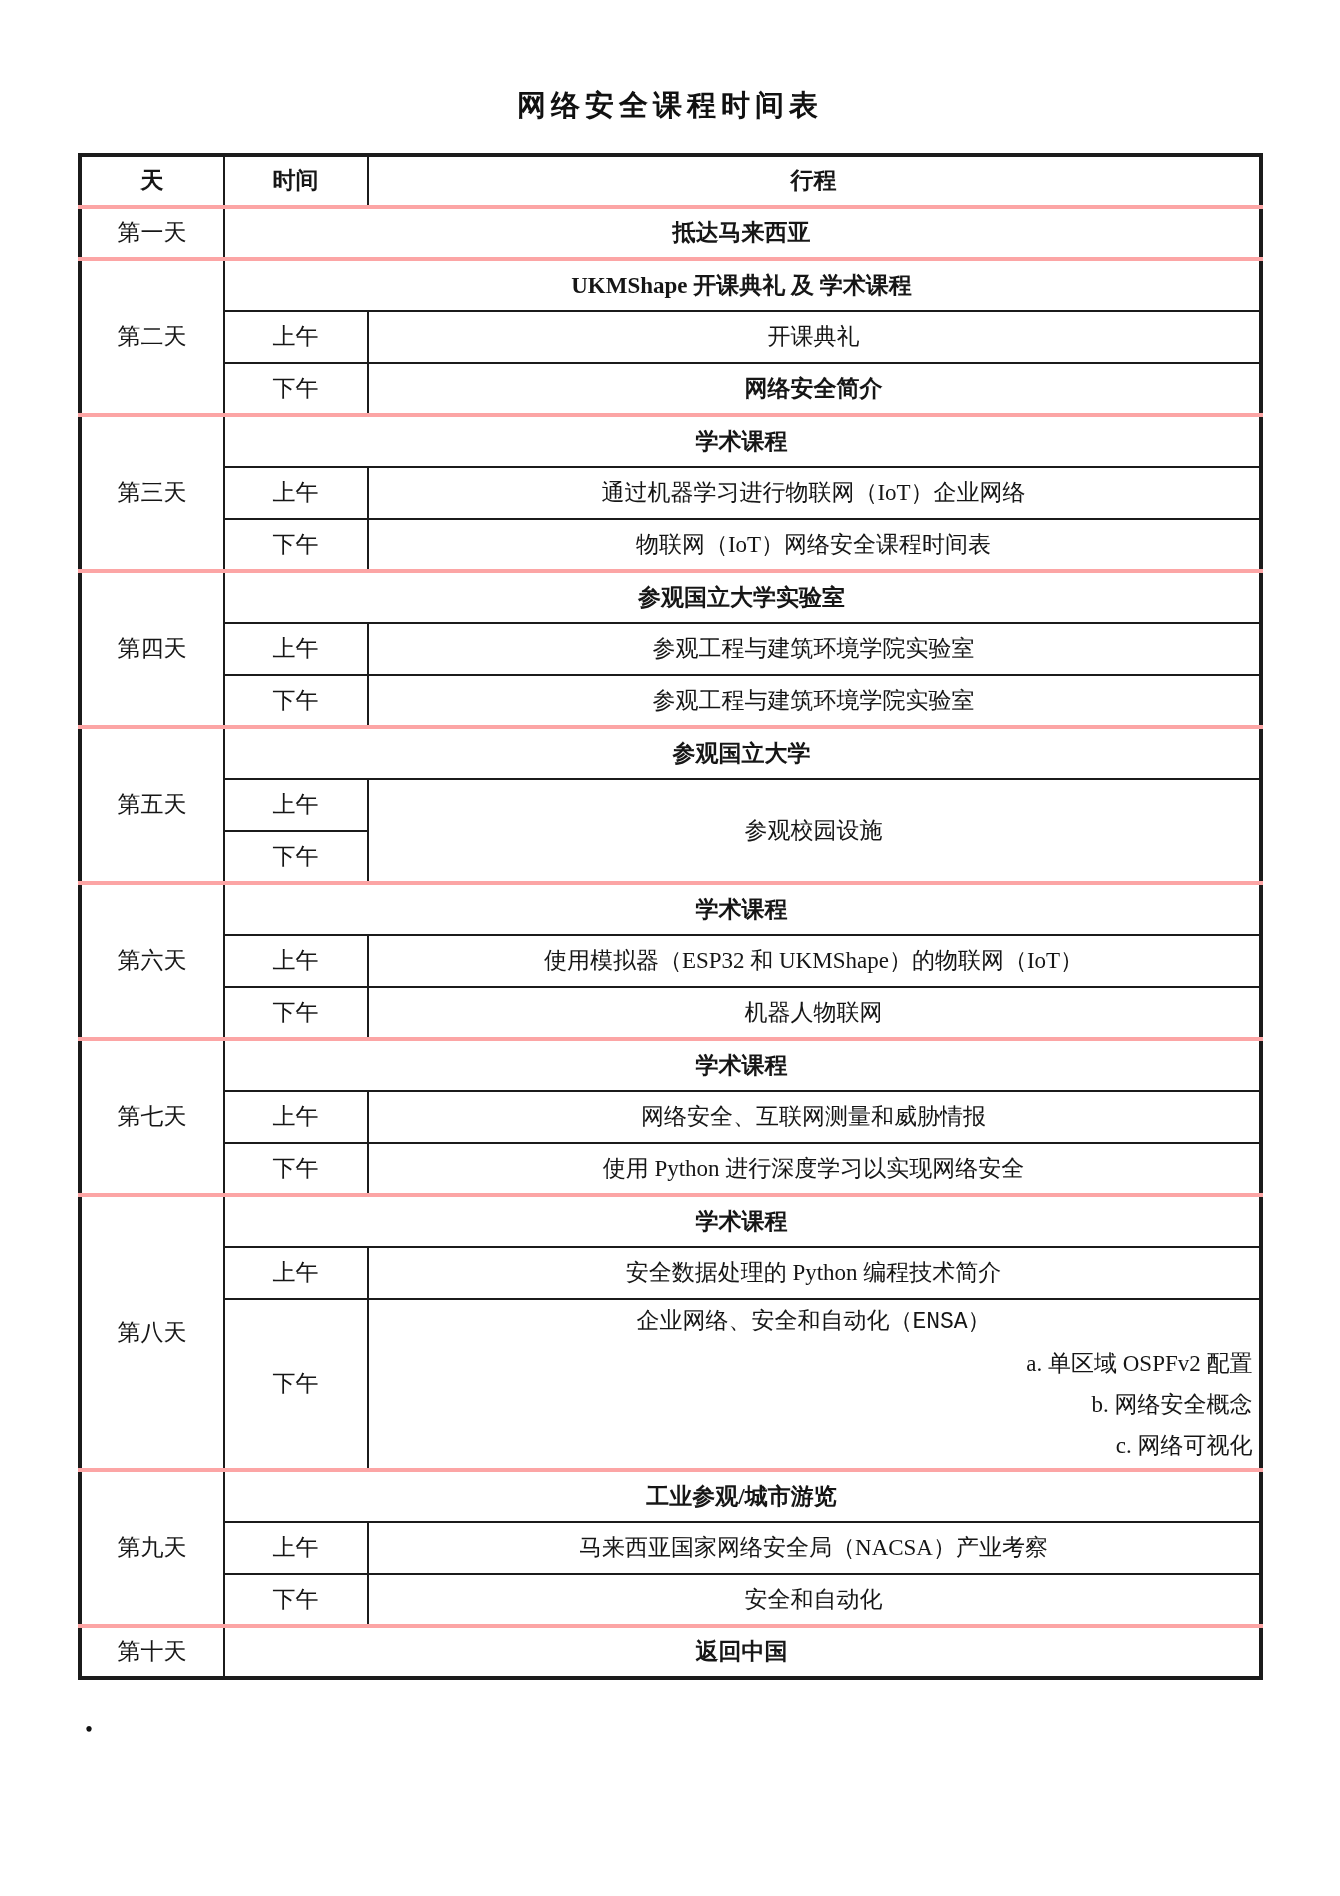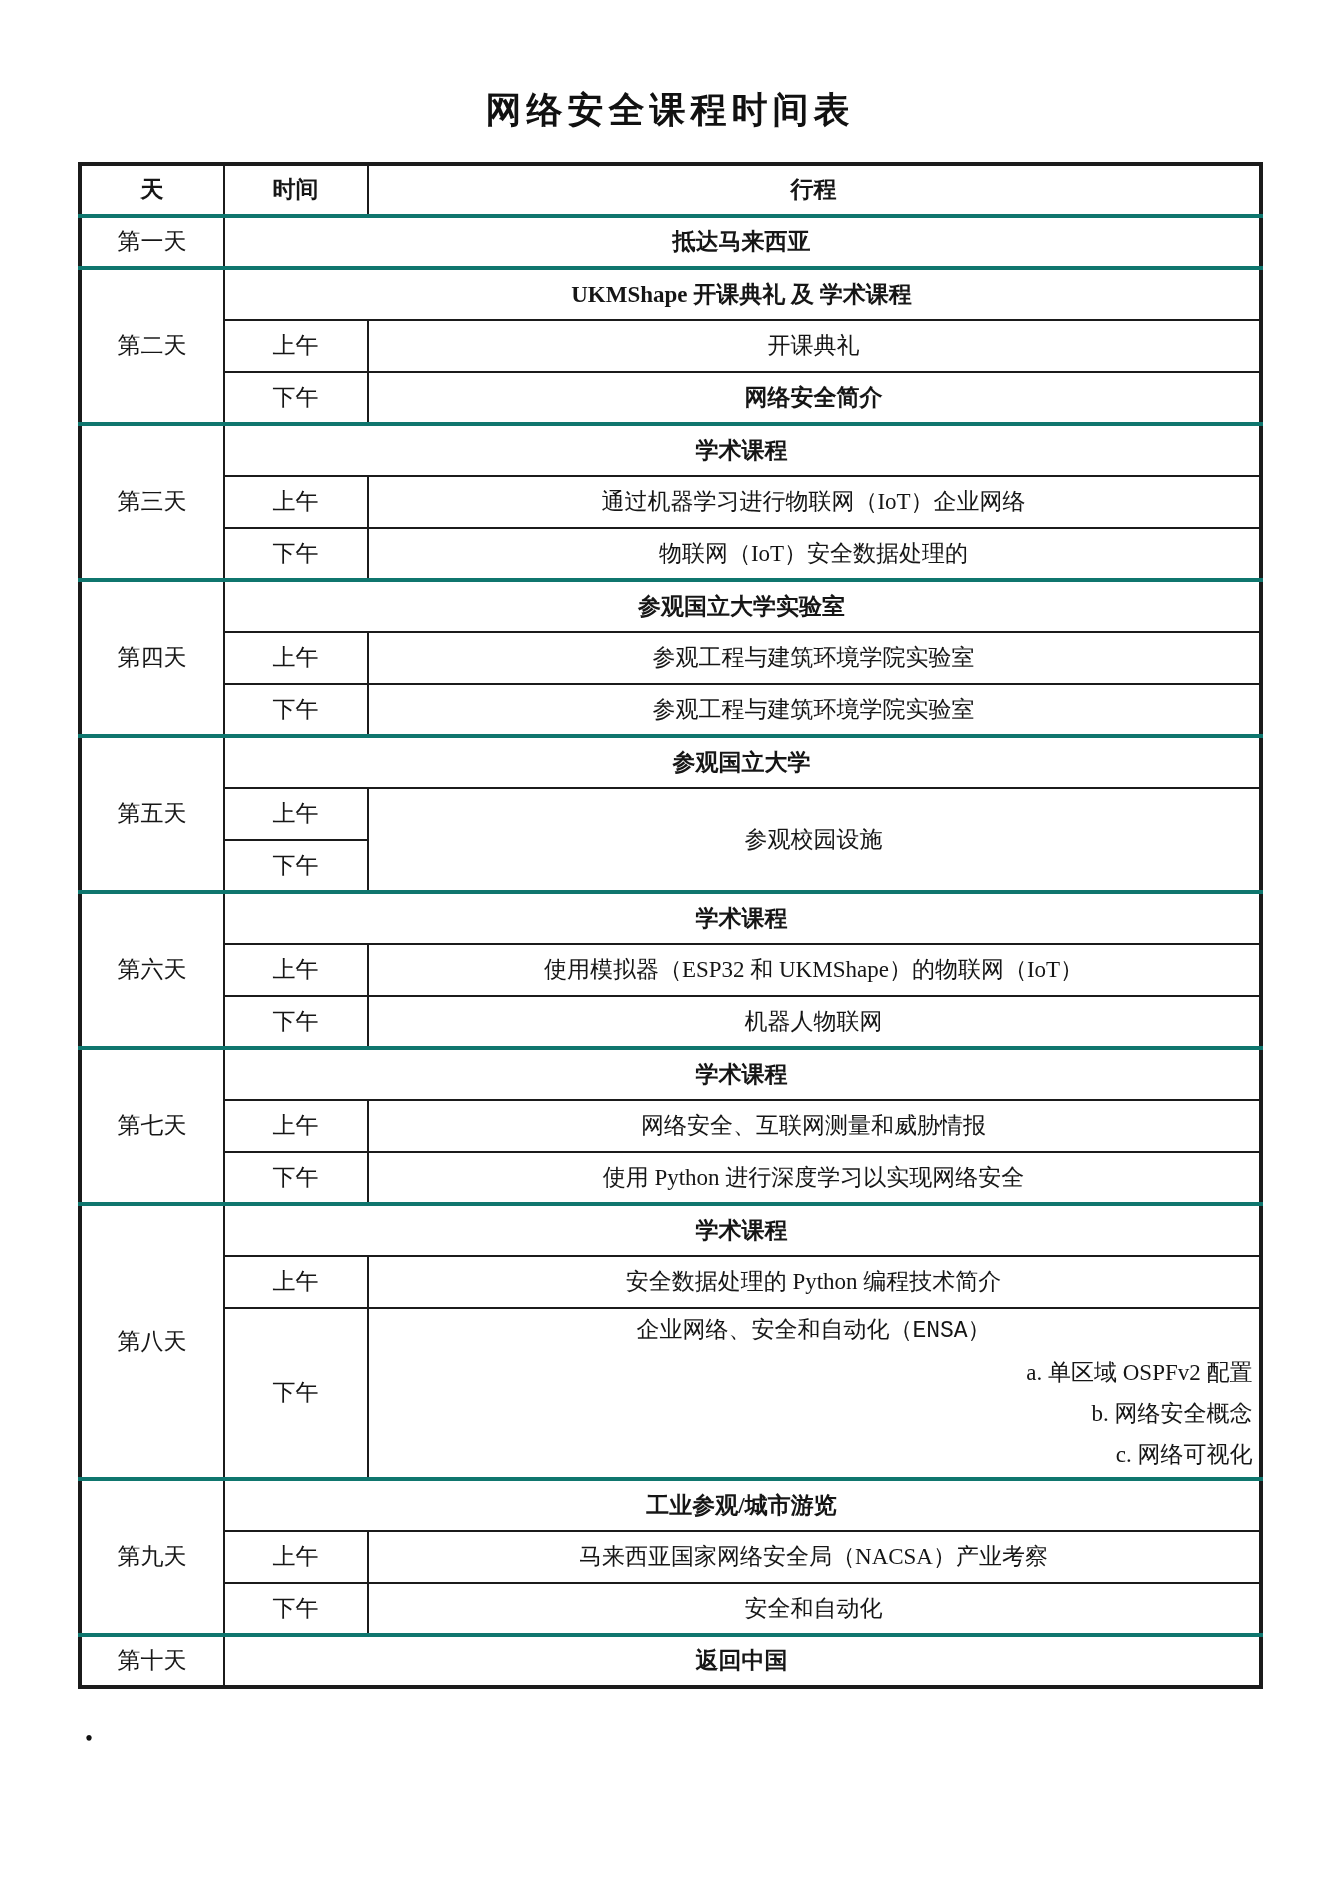--- a/index.html
+++ b/index.html
@@ -11,21 +11,21 @@
     color: #111111;
     overflow: hidden;
   }
   .page {
     width: 1340px;
     height: 1896px;
     padding-top: 86px;
   }
   .doc-title {
     text-align: center;
-    font-size: 36px;
+    font-size: 29px;
     font-weight: bold;
     letter-spacing: 5px;
     color: #111111;
     margin-bottom: 27px;
   }
   table.schedule {
     width: 1181px;
     margin: 0 auto;
     border-collapse: collapse;
     table-layout: fixed;
@@ -36,21 +36,21 @@
   table.schedule col.c-time { width: 144px; }
   table.schedule col.c-itin { width: 893px; }
   table.schedule td {
     border: 2px solid #1b1b1b;
     text-align: center;
     vertical-align: middle;
     padding: 2px 6px;
     line-height: 1.45;
   }
   table.schedule { border: 4px solid #1b1b1b; }
-  tr.sec > td { border-top: 4px solid #0f766e; }
+  tr.sec > td { border-top: 4px solid #fca5a5; }
   tr.r { height: 52px; }
   tr.r-tall { height: 166px; }
   td.b, .b { font-weight: bold; }
   td.cell-multiline { padding: 3px 6px; }
   .ensa-title { text-align: center; line-height: 41px; font-family: Liberation Mono, monospace; }
   .ensa-item  { text-align: right; padding-left: 48px; line-height: 41px; }
   .footnote {
     width: 1181px;
     margin: 33px auto 0 auto;
     display: flex;
@@ -109,21 +109,21 @@
     <tr class="r sec">
       <td rowspan="3">第三天</td>
       <td colspan="2" class="b">学术课程</td>
     </tr>
     <tr class="r">
       <td>上午</td>
       <td>通过机器学习进行物联网（IoT）企业网络</td>
     </tr>
     <tr class="r">
       <td>下午</td>
-      <td>物联网（IoT）安全数据处理的</td>
+      <td>物联网（IoT）网络安全课程时间表</td>
     </tr>
 
     <tr class="r sec">
       <td rowspan="3">第四天</td>
       <td colspan="2" class="b">参观国立大学实验室</td>
     </tr>
     <tr class="r">
       <td>上午</td>
       <td>参观工程与建筑环境学院实验室</td>
     </tr>

